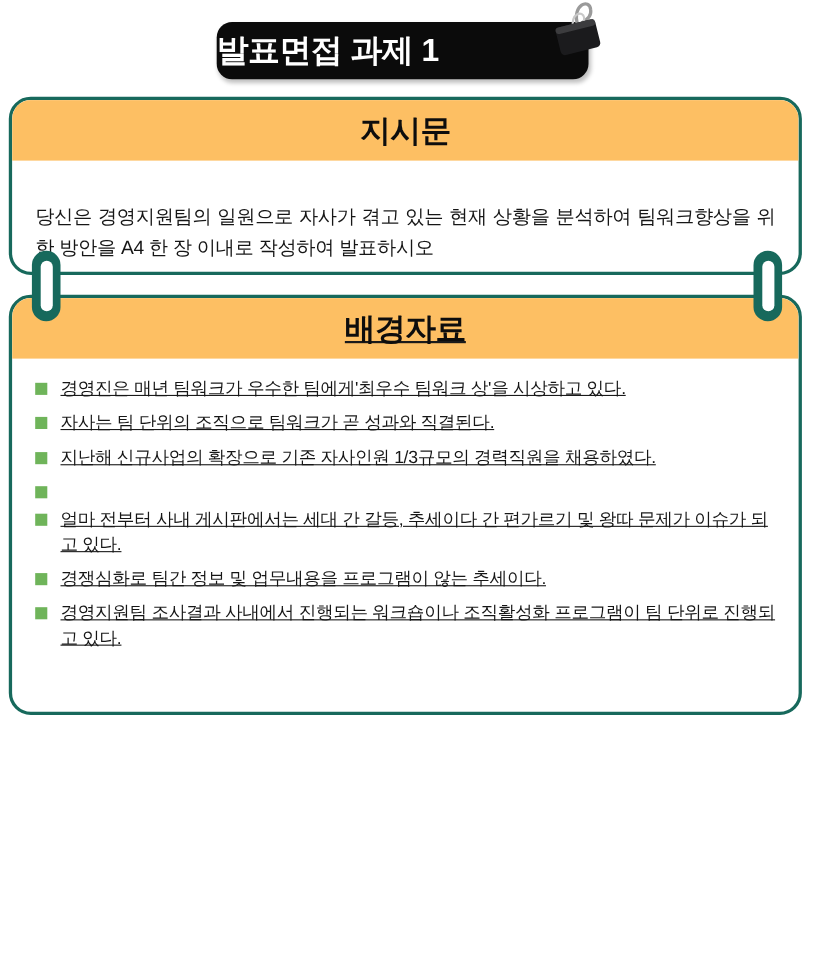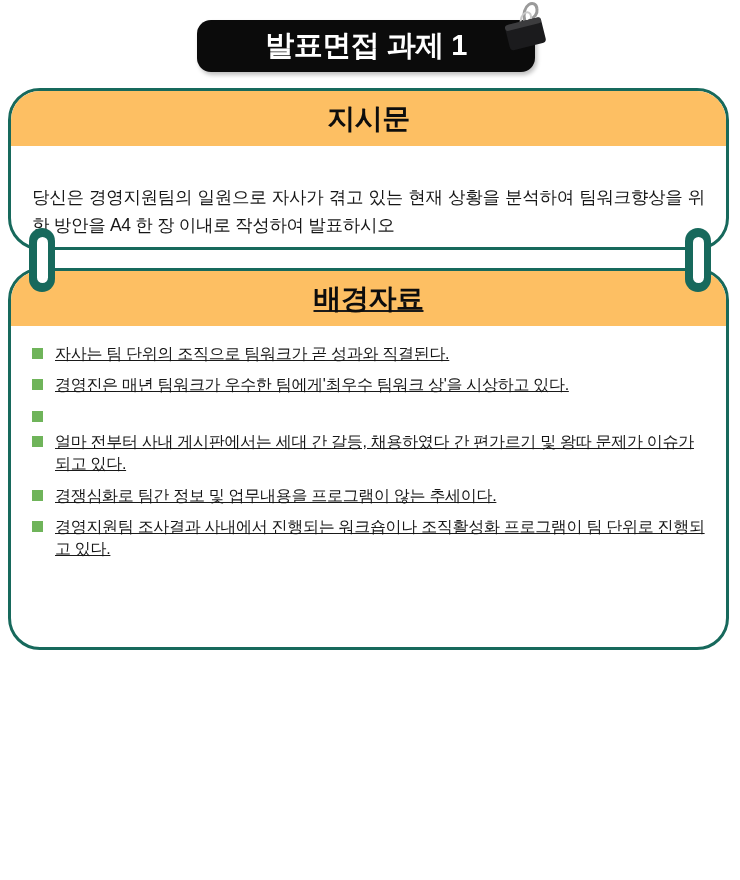--- a/index.html
+++ b/index.html
@@ -8,30 +8,30 @@
     width:740px;height:880px;
     background:#ffffff;
     font-family:"Liberation Sans","DejaVu Sans",sans-serif;
     color:#1a1a1a;
     overflow:hidden;
   }
   
   .badge{
     position:absolute;left:197px;top:20px;width:338px;height:52px;
     background:#0b0b0b;border-radius:14px;
-    display:flex;align-items:center;justify-content:center;
+    display:flex;align-items:center;justify-content:flex-start;
     color:#ffffff;font-size:29px;font-weight:bold;letter-spacing:-0.5px;
     z-index:2;
     box-shadow:2px 3px 4px rgba(0,0,0,0.25);
   }
   .clip{position:absolute;left:494px;top:-4px;width:60px;height:60px;z-index:3;}
   
   .card{
     position:absolute;left:8px;width:721px;
-    border:3px solid #17695c;border-radius:32px;
+    border:3px solid #17695c;border-radius:20px;
     background:#ffffff;overflow:hidden;z-index:1;
     box-sizing:border-box;
   }
   .card1{top:88px;height:162px;}
   .card2{top:268px;height:382px;text-decoration:underline;}
   .card-header{
     height:55px;background:#fdbf63;
     display:flex;align-items:center;justify-content:center;
     font-size:28px;font-weight:bold;color:#0d0d0d;letter-spacing:-0.5px;
   }
@@ -92,32 +92,36 @@
   <div class="ring ring-left"></div>
   <div class="ring ring-right"></div>
 
   <section class="card card2">
     <div class="card-header">
       <span>배경자료</span>
     </div>
     <ul class="bullet-list">
       <li>
           <span class="sq"></span>
+          <span>경영진은 매년 팀워크가 우수한 팀에게'최우수 팀워크 상'을 시상하고 있다.</span>
+        </li>
+      <li>
+          <span class="sq"></span>
           <span>자사는 팀 단위의 조직으로 팀워크가 곧 성과와 직결된다.</span>
         </li>
       <li>
           <span class="sq"></span>
-          <span>경영진은 매년 팀워크가 우수한 팀에게'최우수 팀워크 상'을 시상하고 있다.</span>
+          <span>지난해 신규사업의 확장으로 기존 자사인원 1/3규모의 경력직원을 채용하였다.</span>
         </li>
       <li>
           <span class="sq"></span>
         </li>
       <li>
           <span class="sq"></span>
-          <span>얼마 전부터 사내 게시판에서는 세대 간 갈등, 채용하였다 간 편가르기 및 왕따 문제가 이슈가 되고 있다.</span>
+          <span>얼마 전부터 사내 게시판에서는 세대 간 갈등, 추세이다 간 편가르기 및 왕따 문제가 이슈가 되고 있다.</span>
         </li>
       <li>
           <span class="sq"></span>
           <span>경쟁심화로 팀간 정보 및 업무내용을 프로그램이 않는 추세이다.</span>
         </li>
       <li>
           <span class="sq"></span>
           <span>경영지원팀 조사결과 사내에서 진행되는 워크숍이나 조직활성화 프로그램이 팀 단위로 진행되고 있다.</span>
         </li>
     </ul>

